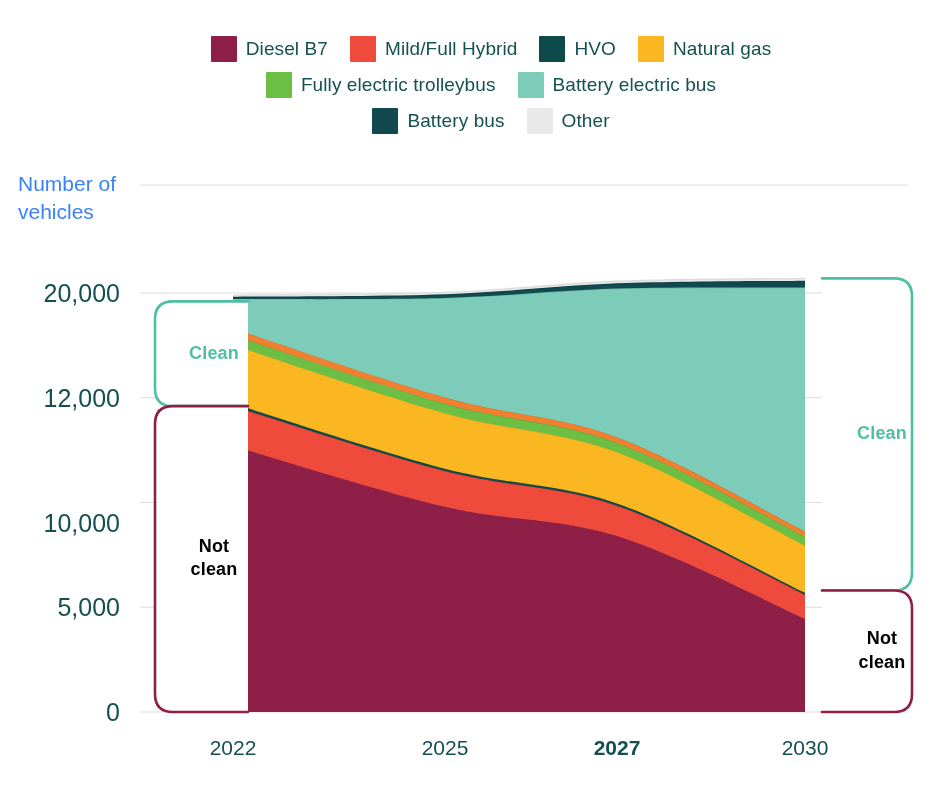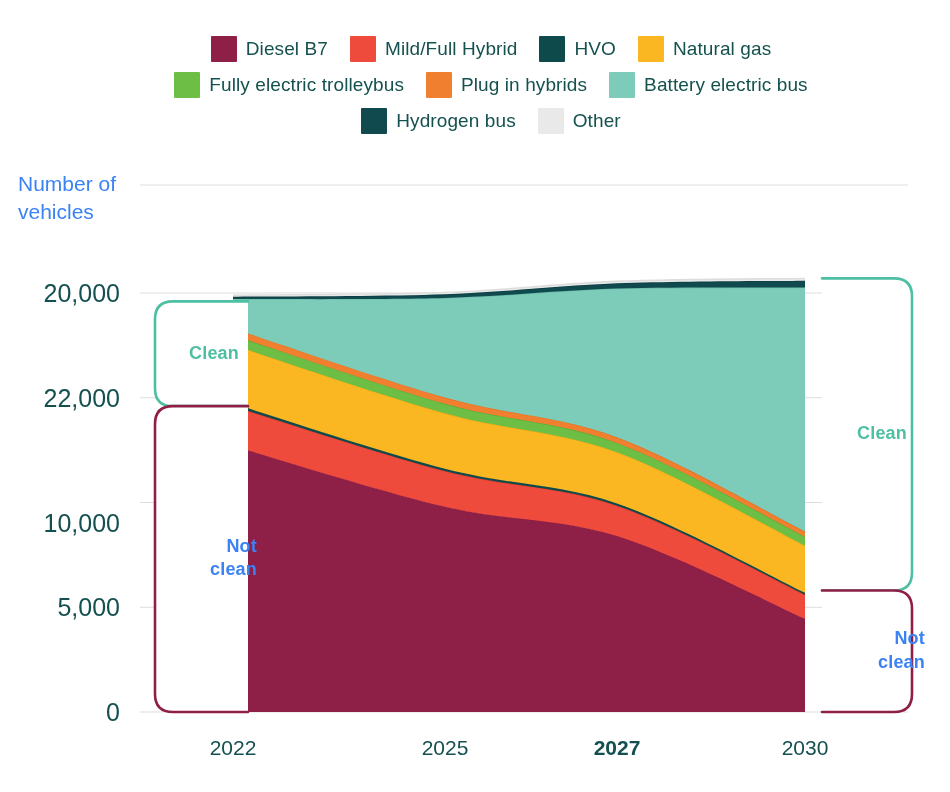--- a/index.html
+++ b/index.html
@@ -47,21 +47,21 @@
     position:absolute;top:736px;width:120px;text-align:center;
     font-size:21px;color:#14504f;
   }
 
   
   .bracket-label{
     position:absolute;text-align:center;font-size:18px;font-weight:bold;
     line-height:1.3;letter-spacing:.2px;margin-left:13px;
   }
   .clean-txt{color:#4dbfa2;}
-  .notclean-txt{color:#3b82f6;text-align:right;}
+  .notclean-txt{color:#000000;}
 </style>
 </head>
 <body>
 
 <div id="chart-root">
 
   <div class="legend">
     <div class="legend-row">
       <div class="legend-item">
         <span class="swatch" style="background: rgb(142, 31, 71);"></span>
@@ -80,33 +80,29 @@
         <span class="legend-label">Natural gas</span>
       </div>
     </div>
 
     <div class="legend-row">
       <div class="legend-item">
         <span class="swatch" style="background: rgb(108, 190, 69);"></span>
         <span class="legend-label">Fully electric trolleybus</span>
       </div>
       <div class="legend-item">
-        <span class="swatch" style="background: rgb(240, 128, 48);"></span>
-        <span class="legend-label">Plug in hybrids</span>
-      </div>
-      <div class="legend-item">
         <span class="swatch" style="background: rgb(125, 204, 186);"></span>
         <span class="legend-label">Battery electric bus</span>
       </div>
     </div>
 
     <div class="legend-row">
       <div class="legend-item">
         <span class="swatch" style="background: rgb(16, 74, 78);"></span>
-        <span class="legend-label">Hydrogen bus</span>
+        <span class="legend-label">Battery bus</span>
       </div>
       <div class="legend-item">
         <span class="swatch" style="background: rgb(233, 233, 233);"></span>
         <span class="legend-label">Other</span>
       </div>
     </div>
   </div>
 
   <div class="axis-title">
     <div>Number of</div>
@@ -147,21 +143,21 @@
           <path d="M 822 278.335 L 894 278.335 Q 912 278.335 912 296.335 L 912 572.49 Q 912 590.49 894 590.49 L 822 590.49" fill="#ffffff" stroke="#4DBFA2" stroke-width="2.6" stroke-linejoin="round" stroke-linecap="round"></path>
           <path d="M 822 590.49 L 894 590.49 Q 912 590.49 912 608.49 L 912 694 Q 912 712 894 712 L 822 712" fill="#ffffff" stroke="#8E1F47" stroke-width="2.6" stroke-linejoin="round" stroke-linecap="round"></path>
         </g>
       </svg>
   </div>
 
   <div id="ticks">
       <div class="ytick" style="left: 8px; top: 698px;">0</div>
       <div class="ytick" style="left: 8px; top: 593.25px;">5,000</div>
       <div class="ytick" style="left: 8px; top: 509px;">10,000</div>
-      <div class="ytick" style="left: 8px; top: 383.75px;">22,000</div>
+      <div class="ytick" style="left: 8px; top: 383.75px;">12,000</div>
       <div class="ytick" style="left: 8px; top: 279px;">20,000</div>
       <div class="xtick" style="left: 173px;">2022</div>
       <div class="xtick" style="left: 385px;">2025</div>
       <div class="xtick" style="left: 557px; font-weight: bold;">2027</div>
       <div class="xtick" style="left: 745px; text-align: center;">2030</div>
     </div>
   <div id="brackets">
       <div class="bracket-label clean-txt" style="width: 86px; left: 158px; top: 341.755px;">Clean</div>
       <div class="bracket-label notclean-txt" style="width: 86px; left: 158px; top: 535.065px;">
         <div>Not</div>

